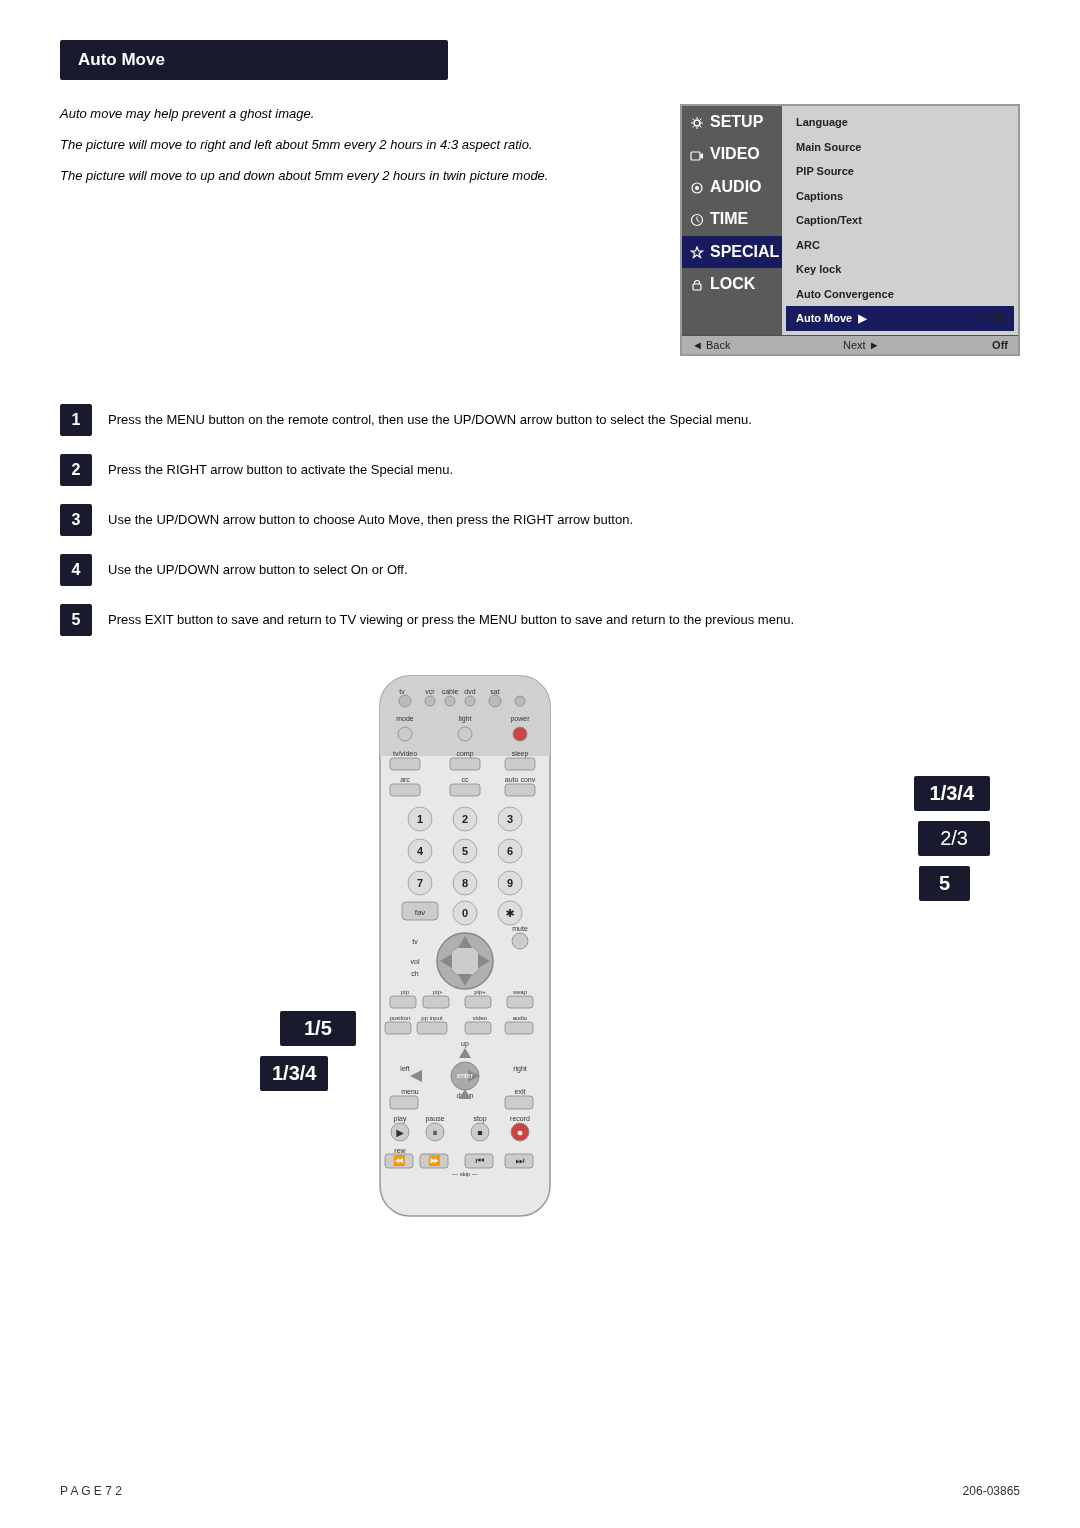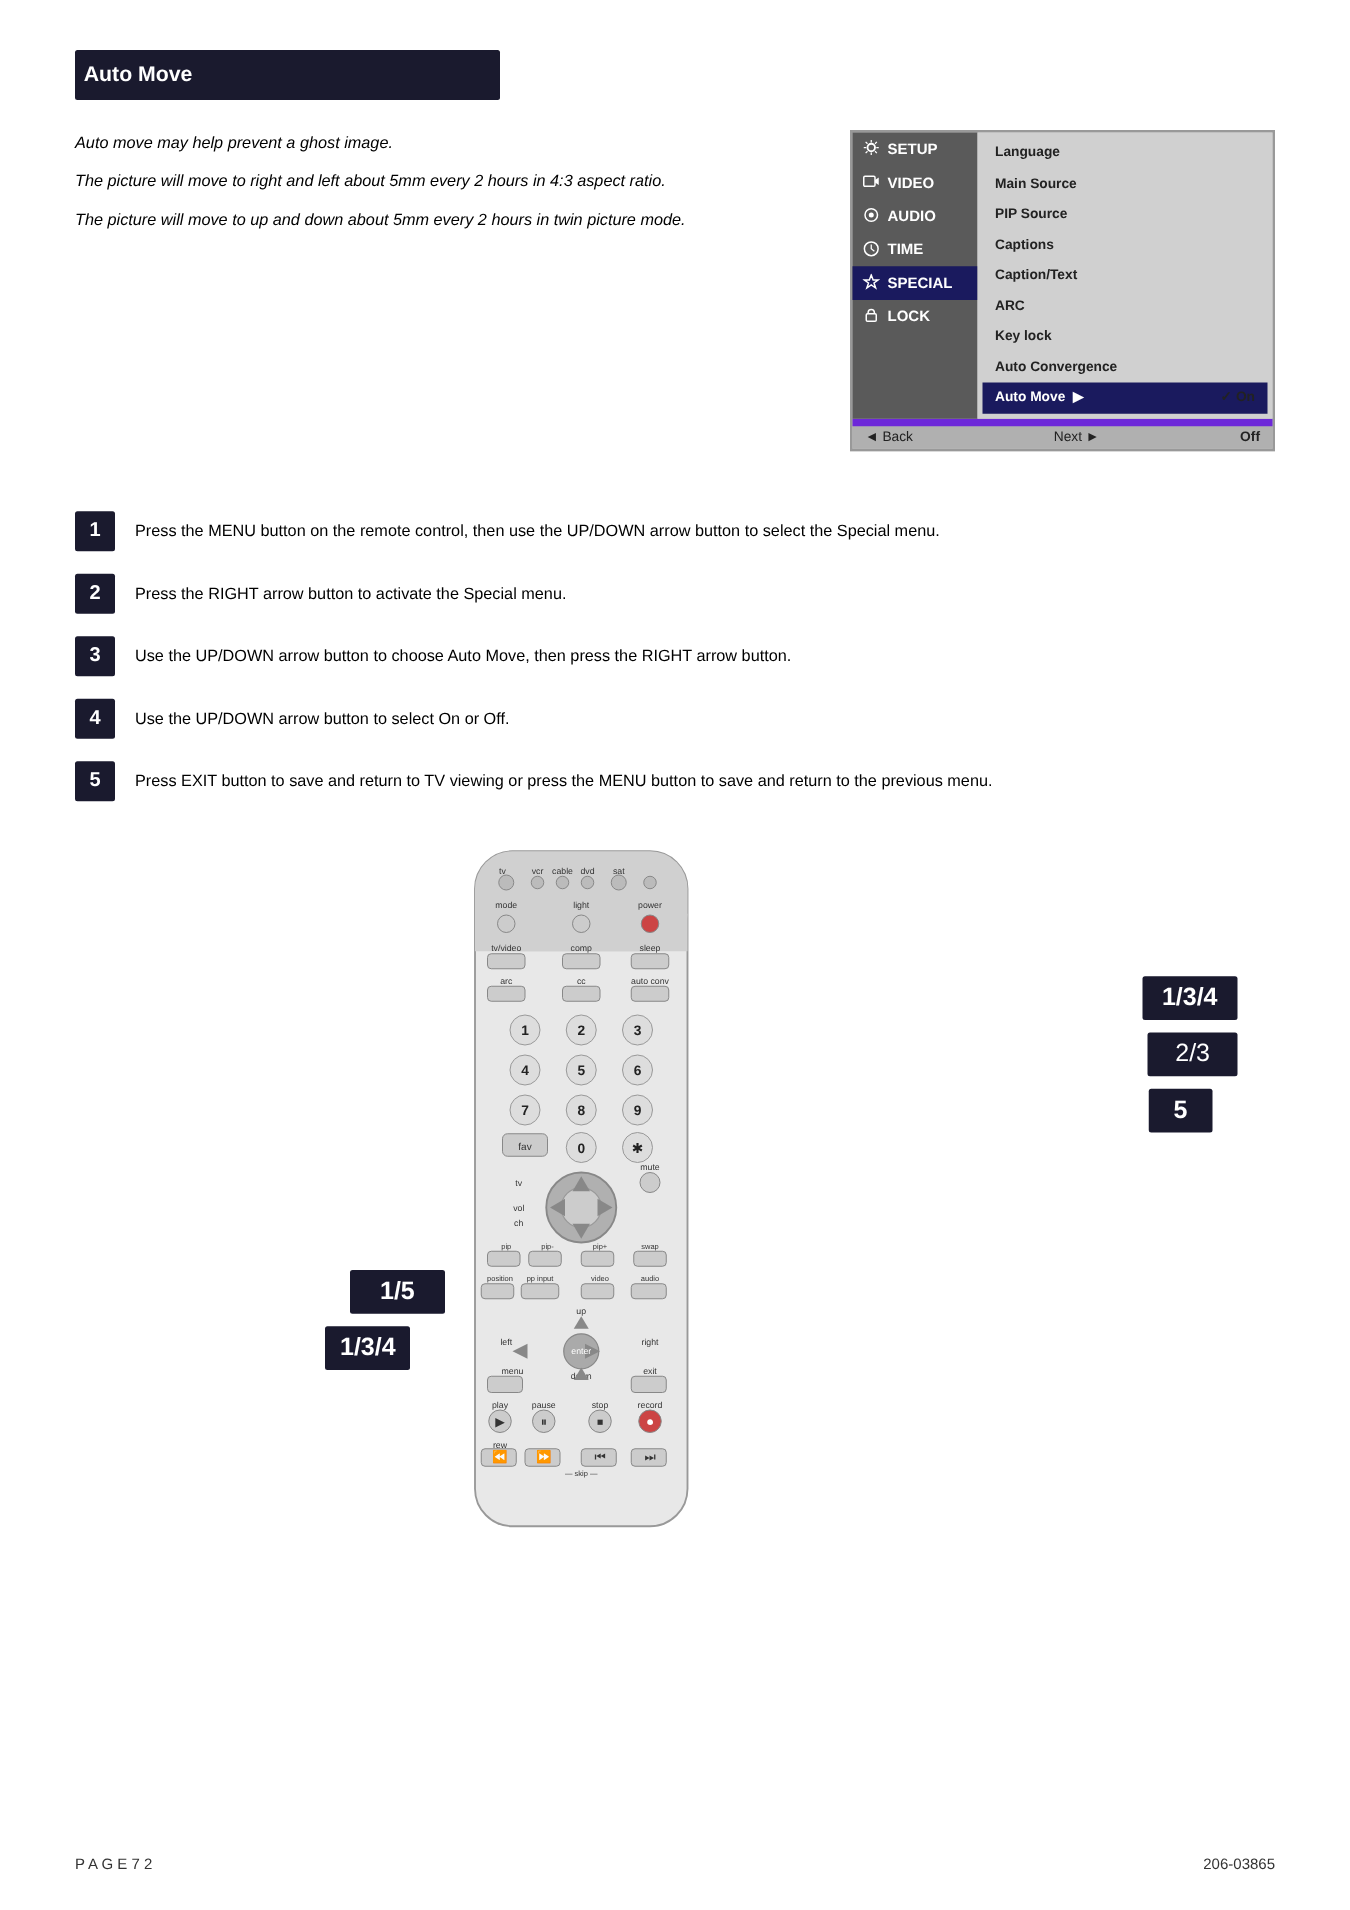--- a/index.html
+++ b/index.html
@@ -16,24 +16,24 @@
     .page-container {
       width: 1000px;
       margin: 0 auto;
       padding: 40px 20px;
     }
 
     
     .title-bar {
       background: #1a1a2e;
       color: #fff;
-      padding: 10px 7px;
+      padding: 10px 18px;
       font-size: 17px;
       font-weight: bold;
-      width: 340px;
+      width: 388px;
       margin-bottom: 24px;
       border-radius: 2px;
     }
 
     
     .top-section {
       display: flex;
       gap: 30px;
       margin-bottom: 48px;
     }
@@ -66,21 +66,21 @@
       background: #5a5a5a;
       width: 100px;
       padding: 0;
     }
 
     .tv-menu-item {
       display: flex;
       align-items: center;
       padding: 5px 8px;
       color: #fff;
-      font-size: 12px;
+      font-size: 16px;
       font-weight: bold;
       gap: 4px;
       line-height: 1.4;
     }
 
     .tv-menu-item.active {
       background: #1a1a5e;
     }
 
     .tv-menu-item .icon {
@@ -123,21 +123,21 @@
       gap: 6px;
     }
 
     .tv-menu-bottom-bar {
       background: #b0b0b0;
       display: flex;
       justify-content: space-between;
       align-items: center;
       padding: 3px 10px;
       font-size: 11px;
-      border-top: 6px solid #6d28d9;
+      border-top: 1px solid #6d28d9;
     }
 
     .tv-menu-bottom-bar .nav-arrows {
       color: #222;
       font-size: 11px;
     }
 
     .tv-menu-bottom-bar .off-label {
       font-weight: bold;
       color: #222;

